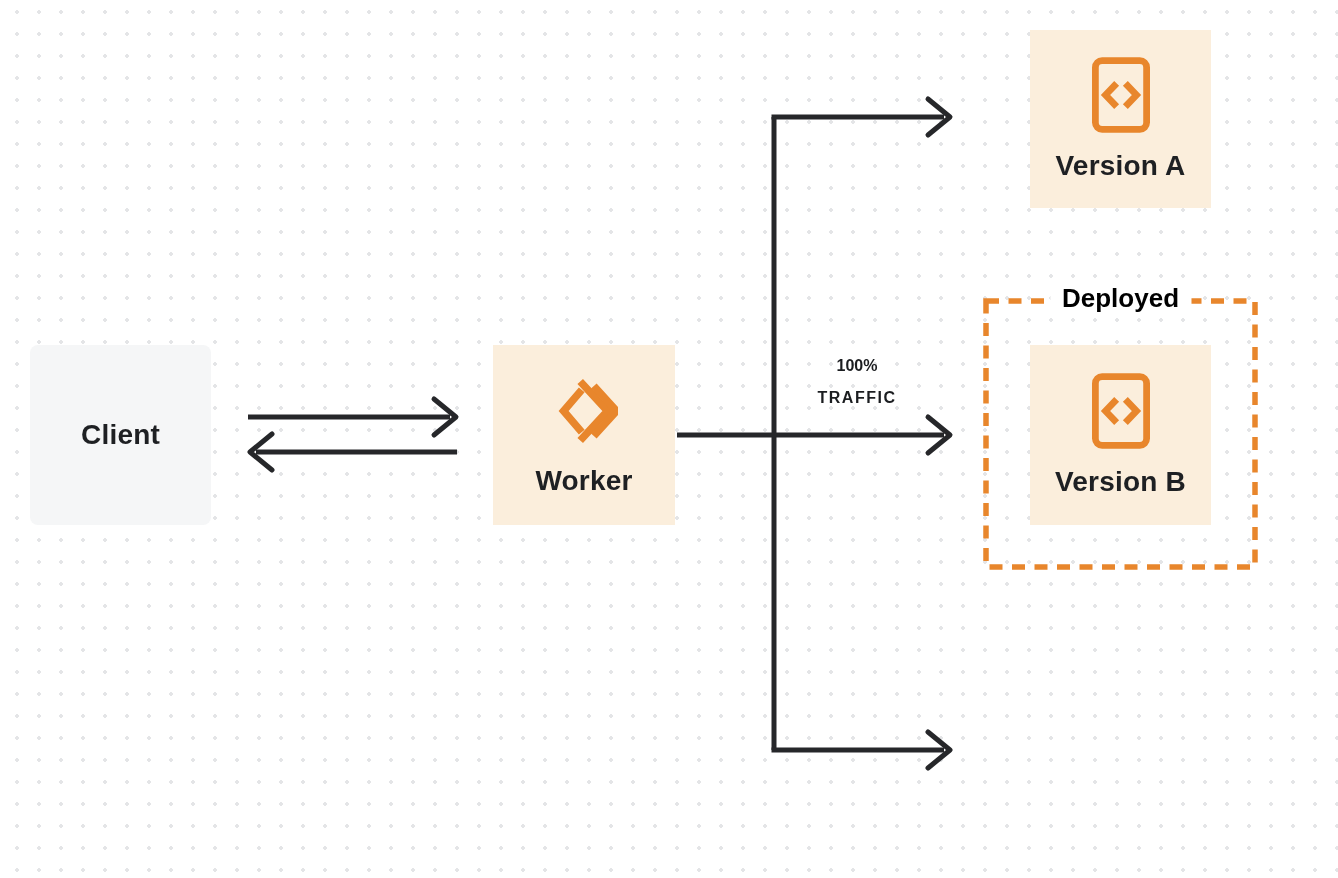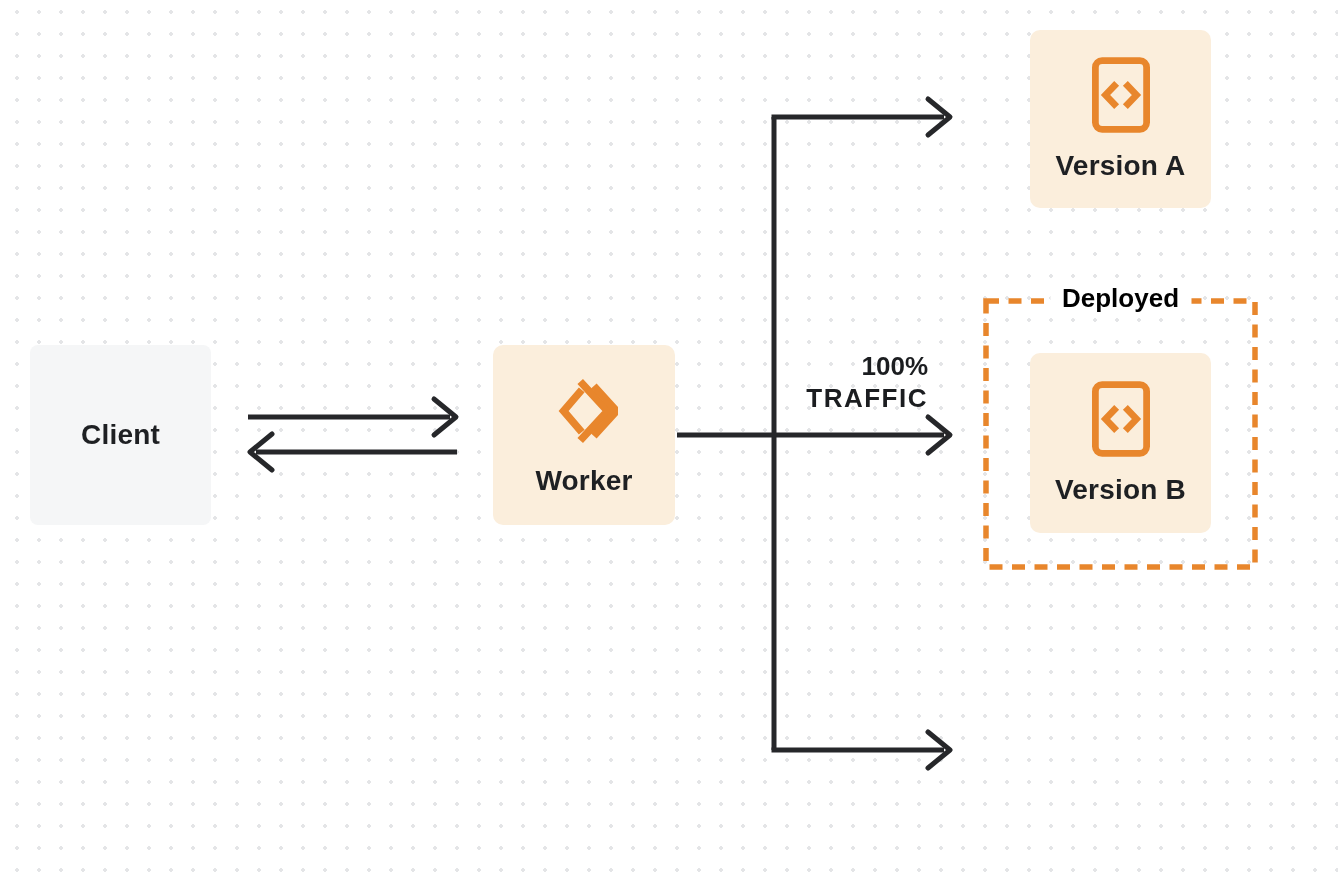--- a/index.html
+++ b/index.html
@@ -19,21 +19,21 @@
     background-position: 6px 1px;
   }
   svg.connectors {
     position: absolute;
     left: 0; top: 0;
     width: 1338px;
     height: 878px;
   }
   .node {
     position: absolute;
-    border-radius: 10px;
+    border-radius: 0;
     display: flex;
     flex-direction: column;
     align-items: center;
     justify-content: center;
     box-sizing: border-box;
   }
   .node-label {
     font-weight: 700;
     font-size: 28px;
     color: #1e2023;
@@ -50,21 +50,21 @@
     width: 182px; height: 180px;
     background: #fbeedc;
   }
   .worker-node .node-label { margin-top: 12px; }
   .version-node {
     width: 181px; height: 178px;
     background: #fbeedc;
   }
   .version-node .node-label { margin-top: 13px; }
   .version-a { left: 1030px; top: 30px; }
-  .version-b { left: 1030px; top: 353px; height: 180px; }
+  .version-b { left: 1030px; top: 345px; height: 180px; }
   .version-c { left: 1030px; top: 662px; }
 
   .deployed-frame {
     position: absolute;
     left: 983px; top: 298px;
     width: 275px; height: 272px;
   }
   .deployed-frame svg { display: block; }
   .deployed-label {
     position: absolute;
@@ -76,23 +76,23 @@
     font-weight: 700;
     font-size: 26px;
     color: #000000;
     white-space: nowrap;
     line-height: 32px;
   }
   .traffic-label {
     position: absolute;
     left: 786px; top: 350px;
     width: 142px;
-    text-align: right;
+    text-align: center;
     font-weight: 700;
-    font-size: 26px;
+    font-size: 16px;
     line-height: 32px;
     color: #1b1d20;
   }
   .traffic-label .line2 { letter-spacing: 1.5px; }
 </style>
 </head>
 <body>
 
 <div class="canvas">
 

